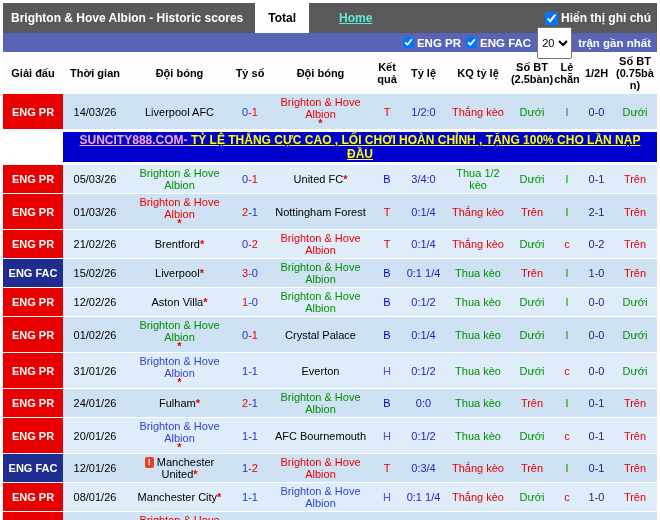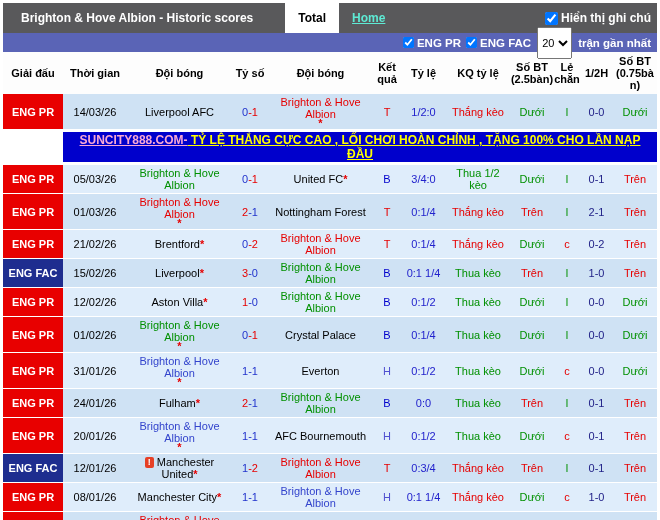--- a/index.html
+++ b/index.html
@@ -1,19 +1,19 @@
 <!DOCTYPE html>
 <html><head>
 <meta charset="utf-8">
 <style>
   * { margin:0; padding:0; box-sizing:border-box; }
   body { width:660px; height:520px; background:#fff; font-family:"Liberation Sans","DejaVu Sans",sans-serif; overflow:hidden; padding:3px 3px 0 3px; }
-  .topbar { height:30px; background:#59595b; display:flex; align-items:stretch;padding-left:10px; }
+  .topbar { height:30px; background:#59595b; display:flex; align-items:stretch; }
   .title { color:#fff; font-weight:bold; font-size:12px; padding:0 8px; display:flex; align-items:center; }
-  .tabs { display:flex; margin-left:24px; }
+  .tabs { display:flex; margin-left:4px;gap:17px; }
   .tab { display:flex; align-items:center; padding:0 13px; font-size:12px; font-weight:bold; cursor:pointer; }
   .tab.active { background:#fff; color:#000; }
   .tab.inactive { color:#5eead4; text-decoration:underline; }
   .topbar .spacer { flex:1; }
   .notecb { display:flex; align-items:center; color:#fff; font-weight:bold; font-size:12px; padding-right:6px; }
   .notecb input { margin-right:3px; }
   .bluebar { height:19px; background:#5a64b6; display:flex; align-items:center; justify-content:flex-end; color:#fff; font-weight:bold; font-size:11.5px; padding-right:6px; gap:4px; }
   .bluebar label { display:flex; align-items:center; gap:2px; }
   .bluebar input { transform:scale(.85); }
   .bluebar select { font-size:11px; height:32px; margin:0 2px; }

